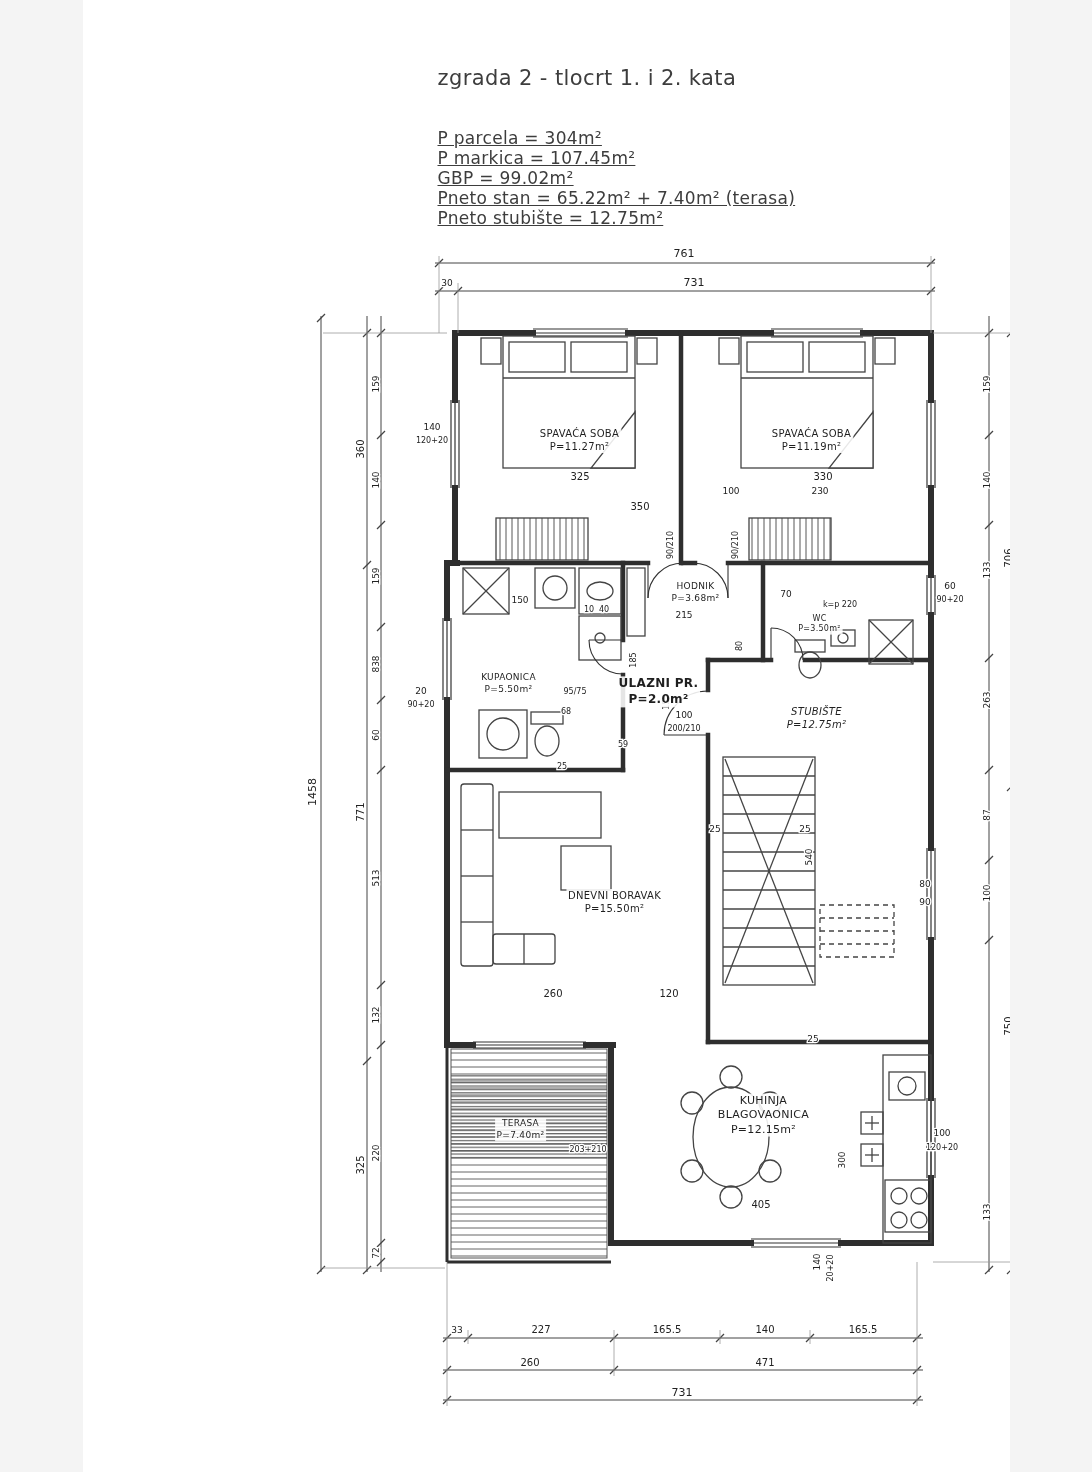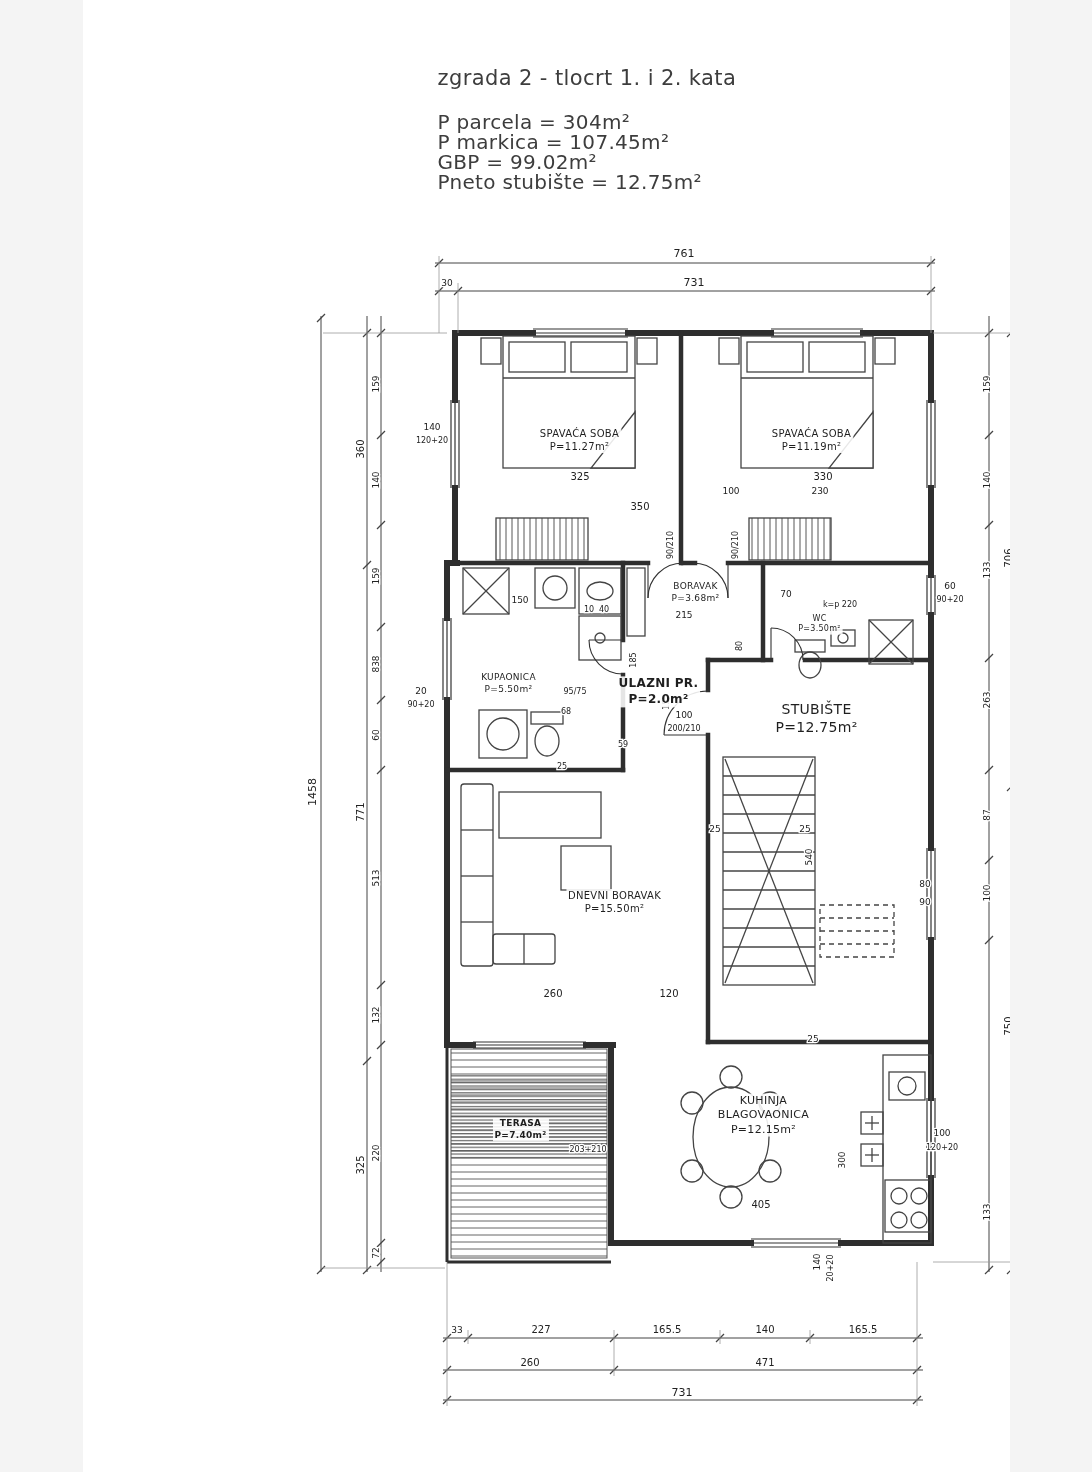--- a/index.html
+++ b/index.html
@@ -1,35 +1,36 @@
 <!DOCTYPE html>
 <html><head>
 <meta charset="utf-8">
 <style>
   html,body{margin:0;padding:0;background:#f4f4f4;font-family:"DejaVu Sans",sans-serif;}
   .page{position:relative;width:927px;height:1472px;margin:0 auto;background:#fff;overflow:hidden;}
   .title{position:absolute;left:355px;top:66px;font-size:21px;color:#3d3d3d;letter-spacing:.4px;}
-  .info{position:absolute;left:355px;top:112px;font-size:20px;color:#3d3d3d;line-height:20px;letter-spacing:.3px;}
+  .info{position:absolute;left:355px;top:128px;font-size:17px;color:#3d3d3d;line-height:20px;letter-spacing:.3px;text-decoration:underline;}
   #plan{position:absolute;left:0;top:0;width:1092px;height:1472px;}
   #plan text{font-family:"DejaVu Sans",sans-serif;}
   #room-layer{position:absolute;left:0;top:0;width:1092px;height:1472px;pointer-events:none;padding-left:24px;}
   .room{position:absolute;transform:translate(-50%,-50%);text-align:center;color:#1f1f1f;
         background:rgba(255,255,255,.88);padding:0 2px;line-height:1.3;white-space:nowrap;letter-spacing:.3px;}
 </style>
 </head>
 <body>
 
 <div class="page">
 
   <div class="title">zgrada 2 - tlocrt 1. i 2. kata</div>
 
   <div class="info">
     <div>P parcela = 304m²</div>
     <div>P markica = 107.45m²</div>
     <div>GBP = 99.02m²</div>
+    <div>Pneto stan = 65.22m² + 7.40m² (terasa)</div>
     <div>Pneto stubište = 12.75m²</div>
   </div>
 
   <svg id="plan" viewBox="0 0 1092 1472">
     <defs>
       <pattern id="hatchH" width="8" height="7" patternUnits="userSpaceOnUse">
         <line x1="0" y1="3" x2="8" y2="3" stroke="#666" stroke-width="1"></line>
       </pattern>
       <pattern id="hatchHd" width="8" height="3.4" patternUnits="userSpaceOnUse">
         <line x1="0" y1="1.5" x2="8" y2="1.5" stroke="#555" stroke-width="1.1"></line>
@@ -395,44 +396,44 @@
   <div id="room-layer">
       <div class="room" style="left: 497px; top: 440px; font-size: 10px;">
         <div>SPAVAĆA SOBA</div>
         <div>P=11.27m²</div>
       </div>
       <div class="room" style="left: 729px; top: 440px; font-size: 10px;">
         <div>SPAVAĆA SOBA</div>
         <div>P=11.19m²</div>
       </div>
       <div class="room" style="left: 613px; top: 593px; font-size: 9px;">
-        <div>BORAVAK</div>
+        <div>HODNIK</div>
         <div>P=3.68m²</div>
       </div>
       <div class="room" style="left: 426px; top: 684px; font-size: 9px;">
         <div>KUPAONICA</div>
         <div>P=5.50m²</div>
       </div>
       <div class="room" style="left: 576px; top: 692px; font-size: 12px; font-weight: bold;">
         <div>ULAZNI PR.</div>
         <div>P=2.0m²</div>
       </div>
       <div class="room" style="left: 737px; top: 624px; font-size: 8px;">
         <div>WC</div>
         <div>P=3.50m²</div>
       </div>
-      <div class="room" style="left: 734px; top: 718px; font-size: 14px;">
+      <div class="room" style="left: 734px; top: 718px; font-size: 10px; font-style: italic;">
         <div>STUBIŠTE</div>
         <div>P=12.75m²</div>
       </div>
       <div class="room" style="left: 492px; top: 902px; font-size: 10px; margin-left: 40px;">
         <div>DNEVNI BORAVAK</div>
         <div>P=15.50m²</div>
       </div>
-      <div class="room" style="left: 438px; top: 1130px; font-size: 9px; font-weight: bold;">
+      <div class="room" style="left: 438px; top: 1130px; font-size: 9px;">
         <div>TERASA</div>
         <div>P=7.40m²</div>
       </div>
       <div class="room" style="left: 681px; top: 1115px; font-size: 11px;">
         <div>KUHINJA</div>
         <div>BLAGOVAONICA</div>
         <div>P=12.15m²</div>
       </div>
     </div>
 </div>

